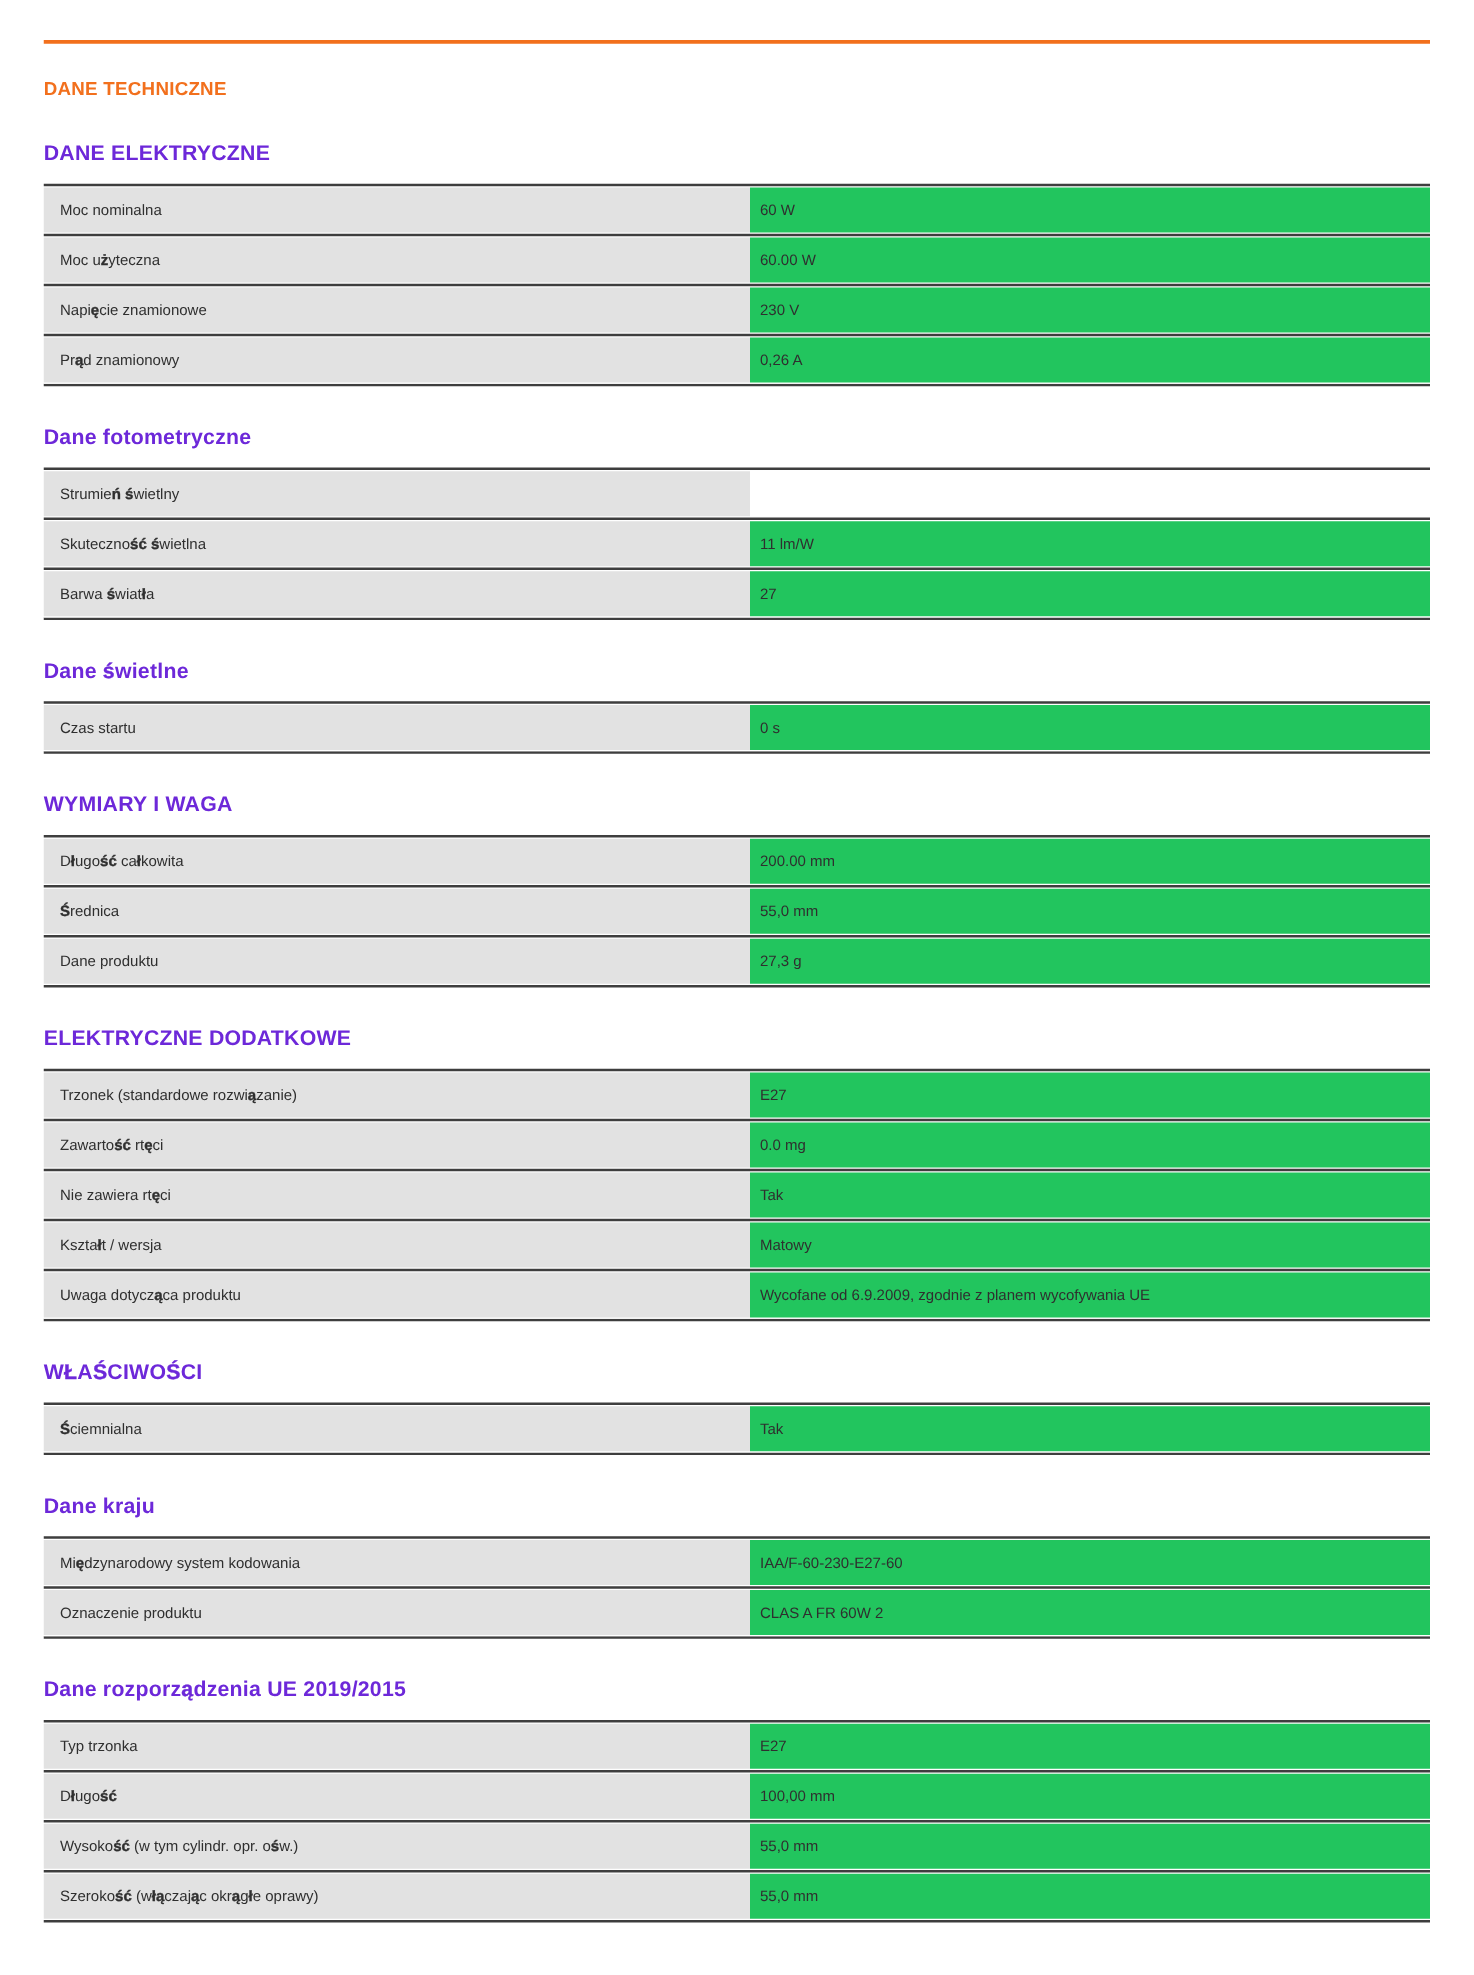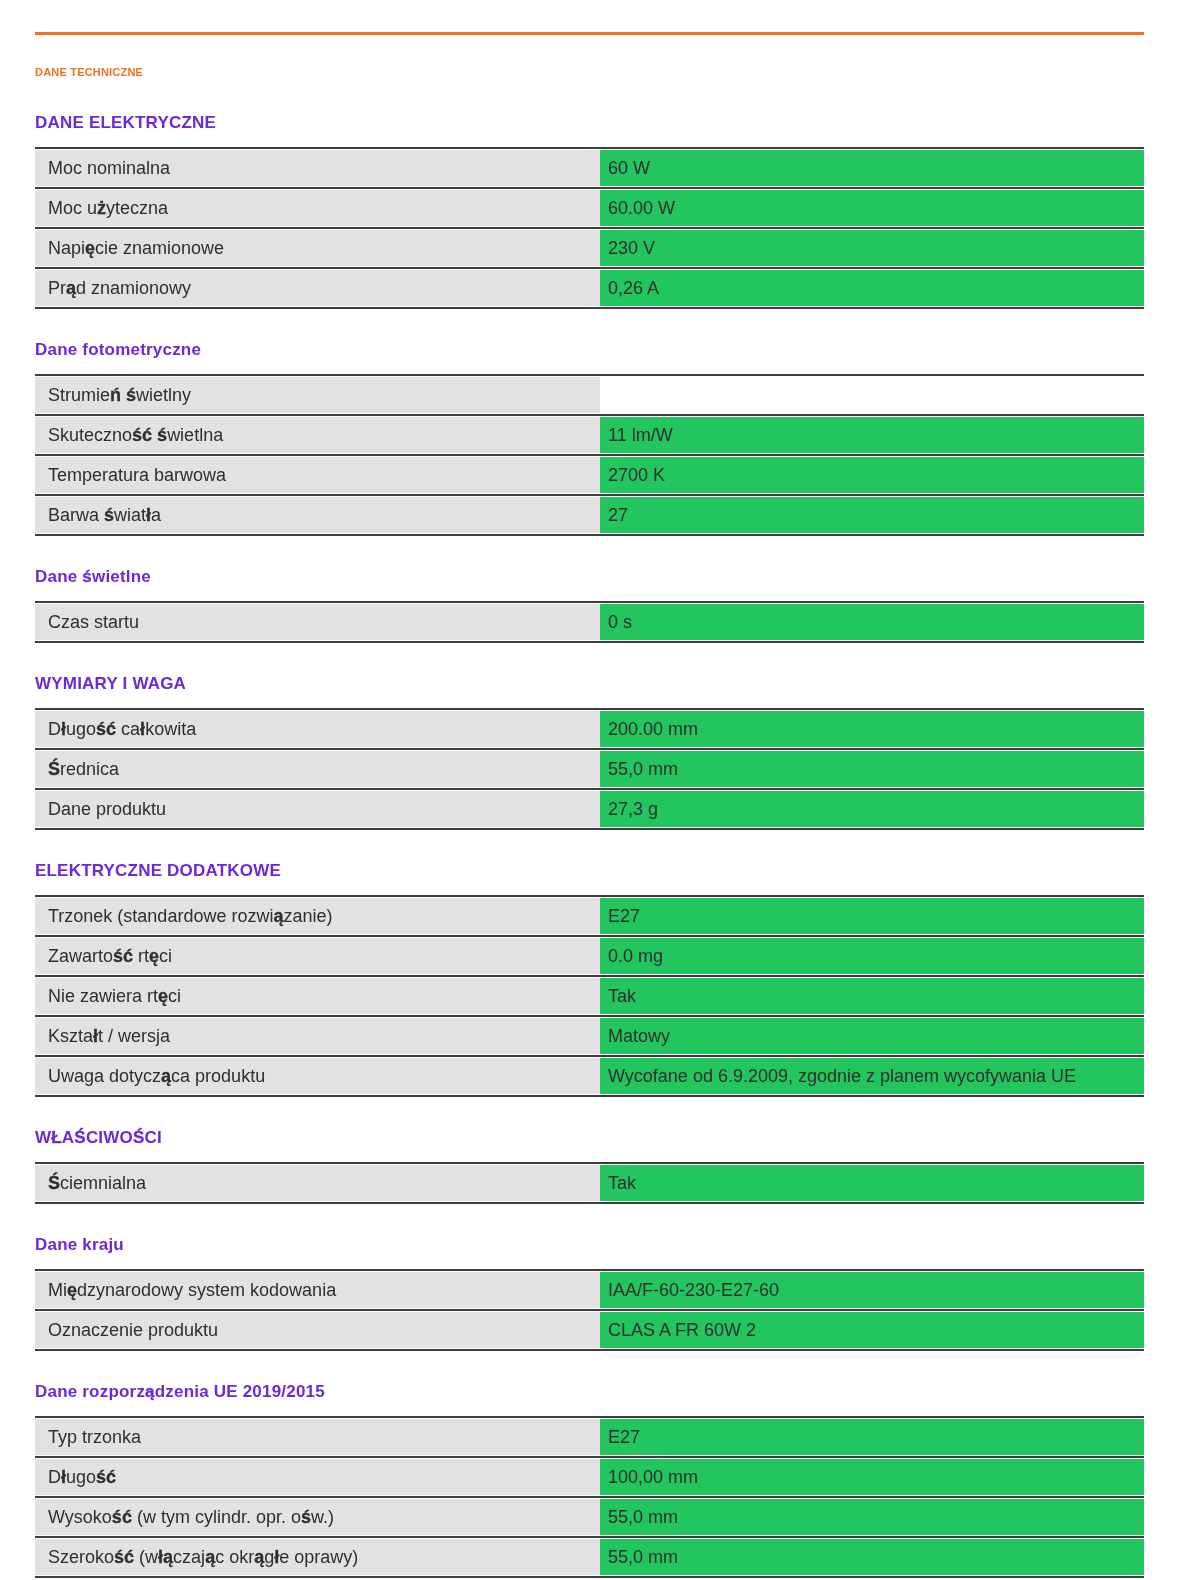--- a/index.html
+++ b/index.html
@@ -17,21 +17,21 @@
     background: #ffffff;
   }
   .rule {
     background: #f2701d;
     border: none;
     width: 100%;
   }
   .rule.top { height: 3px; margin: 0 0 27px 0; }
   h1.page-title {
     color: #f2701d;
-    font-size: 11px;
+    font-size: 15px;
     font-weight: 700;
     letter-spacing: 0.2px;
     margin: 0 0 0 0;
     line-height: 20px;
   }
   h2.section-heading {
     color: #6d28d9;
     font-size: 17px;
     font-weight: 700;
     letter-spacing: 0.2px;
@@ -42,21 +42,21 @@
     border-bottom: 2px solid #3e3e3e;
     width: 100%;
   }
   .spec-row {
     display: flex;
     border-top: 2px solid #3e3e3e;
     padding: 1px 0;
     background: #ffffff;
   }
   .cell {
-    font-size: 18px;
+    font-size: 12px;
     line-height: 18px;
     box-sizing: border-box;
   }
   .cell.label {
     background: #e2e2e2;
     width: 565px;
     flex: 0 0 565px;
     padding: 9px 12px 9px 13px;
   }
   .cell.value {
@@ -105,24 +105,20 @@
     <h2 class="section-heading">Dane fotometryczne</h2>
     <div class="spec-table">
       <div class="spec-row">
         <div class="cell label">Strumie<span class="dia">ń</span> <span class="dia">ś</span>wietlny</div>
       </div>
       <div class="spec-row">
         <div class="cell label">Skuteczno<span class="dia">ś</span><span class="dia">ć</span> <span class="dia">ś</span>wietlna</div>
         <div class="cell value">11 lm/W</div>
       </div>
       <div class="spec-row">
-        <div class="cell label">Temperatura barwowa</div>
-        <div class="cell value">2700 K</div>
-      </div>
-      <div class="spec-row">
         <div class="cell label">Barwa <span class="dia">ś</span>wiat<span class="dia">ł</span>a</div>
         <div class="cell value">27</div>
       </div>
     </div>
   </section>
 
   <section>
     <h2 class="section-heading">Dane <span class="dia">ś</span>wietlne</h2>
     <div class="spec-table">
       <div class="spec-row">

